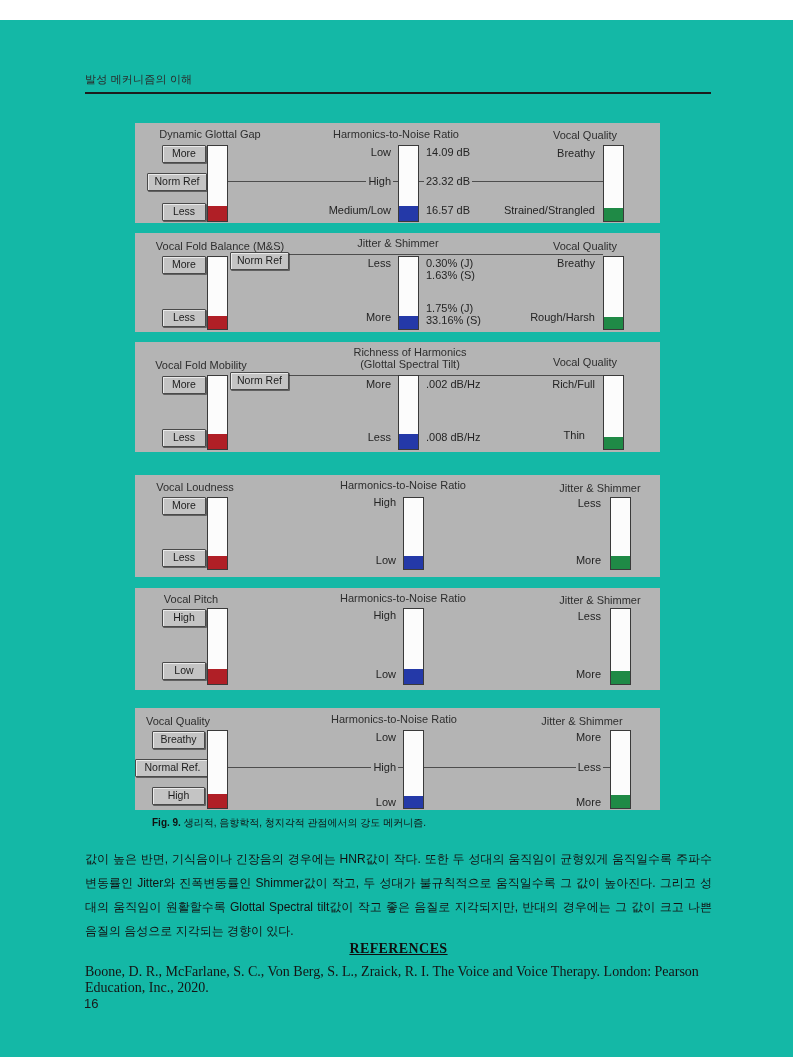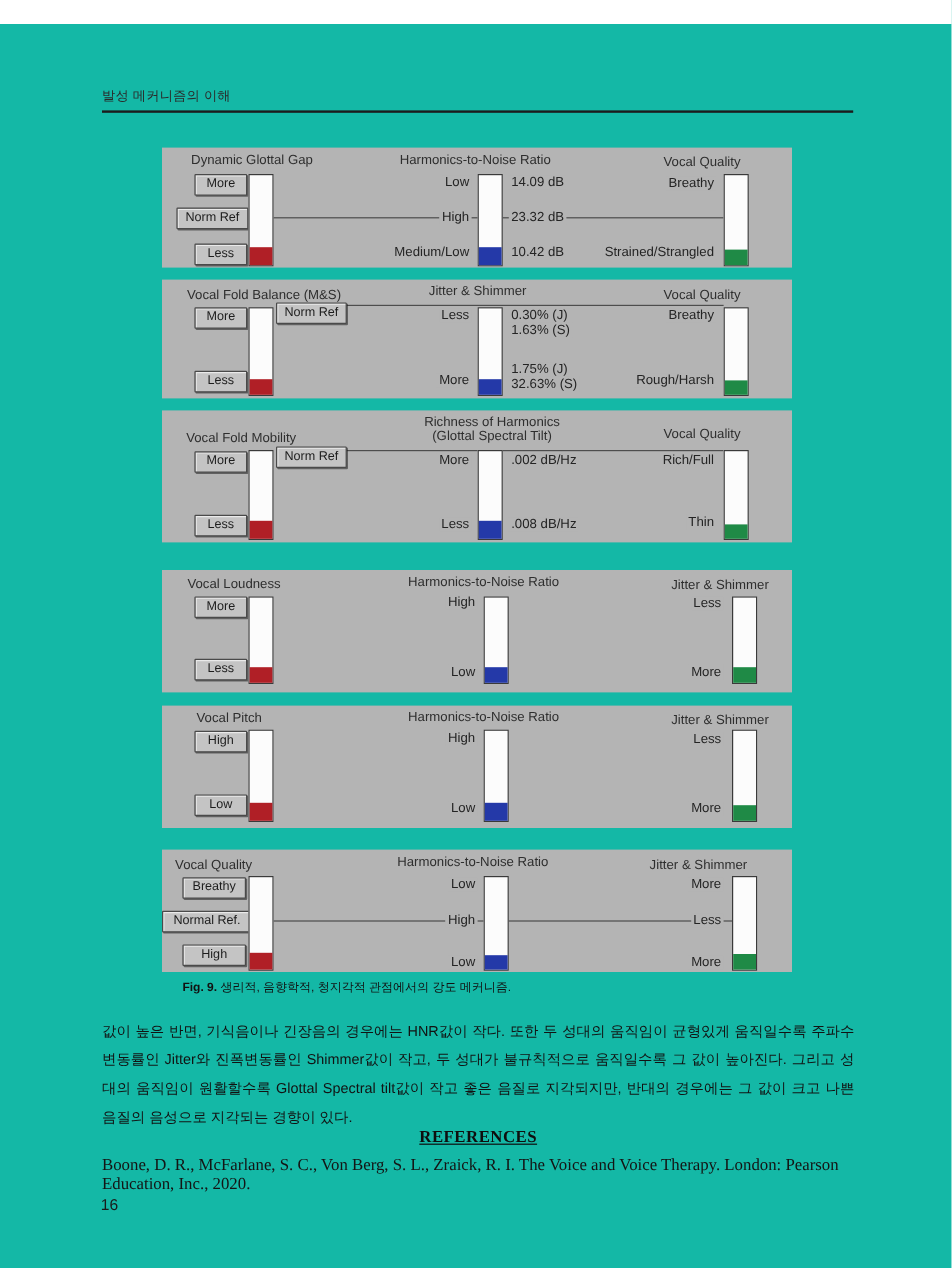--- a/index.html
+++ b/index.html
@@ -48,21 +48,21 @@
       <div class="vfill" style="height: 20%; background: rgb(176, 31, 38);"></div>
       </div>
     <div class="lab" style="right:267px;top:23px">Low</div>
     <div class="lab" style="right:267px;top:52px">High</div>
     <div class="lab" style="right:267px;top:81px">Medium/Low</div>
     <div class="vbar" style="left:263px;top:22px;height:75px">
       <div class="vfill" style="height: 20%; background: rgb(36, 57, 168);"></div>
       </div>
     <div class="val" style="left:289px;top:23px">14.09 dB</div>
     <div class="val" style="left:289px;top:52px">23.32 dB</div>
-    <div class="val" style="left:289px;top:81px">10.42 dB</div>
+    <div class="val" style="left:289px;top:81px">16.57 dB</div>
     <div class="lab" style="right:63px;top:24px">Breathy</div>
     <div class="lab" style="right:63px;top:81px">Strained/Strangled</div>
     <div class="vbar" style="left:468px;top:22px;height:75px">
       <div class="vfill" style="height: 18%; background: rgb(31, 138, 70);"></div>
       </div>
   </div>
 
   <div class="panel" style="top:213px;height:99px">
     <div class="ptitle" style="left:85px;top:7px">Vocal Fold Balance (M&amp;S)</div>
     <div class="ptitle" style="left:263px;top:4px">Jitter &amp; Shimmer</div>
@@ -75,21 +75,21 @@
       <div class="vfill" style="height: 18%; background: rgb(176, 31, 38);"></div>
       </div>
     <div class="lab" style="right:267px;top:24px">Less</div>
     <div class="lab" style="right:267px;top:78px">More</div>
     <div class="vbar" style="left:263px;top:23px;height:72px">
       <div class="vfill" style="height: 18%; background: rgb(36, 57, 168);"></div>
       </div>
     <div class="val" style="left:289px;top:24px">0.30% (J)</div>
     <div class="val" style="left:289px;top:36px">1.63% (S)</div>
     <div class="val" style="left:289px;top:69px">1.75% (J)</div>
-    <div class="val" style="left:289px;top:81px">32.63% (S)</div>
+    <div class="val" style="left:289px;top:81px">33.16% (S)</div>
     <div class="lab" style="right:63px;top:24px">Breathy</div>
     <div class="lab" style="right:63px;top:78px">Rough/Harsh</div>
     <div class="vbar" style="left:468px;top:23px;height:72px">
       <div class="vfill" style="height: 16%; background: rgb(31, 138, 70);"></div>
       </div>
   </div>
 
   <div class="panel" style="top:322px;height:110px">
     <div class="ptitle" style="left:66px;top:17px">Vocal Fold Mobility</div>
     <div class="ptitle" style="left:275px;top:4px">Richness of Harmonics</div>
@@ -103,21 +103,21 @@
       <div class="vfill" style="height: 20%; background: rgb(176, 31, 38);"></div>
       </div>
     <div class="lab" style="right:267px;top:36px">More</div>
     <div class="lab" style="right:267px;top:89px">Less</div>
     <div class="vbar" style="left:263px;top:33px;height:73px">
       <div class="vfill" style="height: 20%; background: rgb(36, 57, 168);"></div>
       </div>
     <div class="val" style="left:289px;top:36px">.002 dB/Hz</div>
     <div class="val" style="left:289px;top:89px">.008 dB/Hz</div>
     <div class="lab" style="right:63px;top:36px">Rich/Full</div>
-    <div class="lab" style="right:63px;top:87px">Thin</div>
+    <div class="lab" style="right:73px;top:87px">Thin</div>
     <div class="vbar" style="left:468px;top:33px;height:73px">
       <div class="vfill" style="height: 16%; background: rgb(31, 138, 70);"></div>
       </div>
   </div>
 
   <div class="panel" style="top:455px;height:102px">
     <div class="ptitle" style="left:60px;top:6px">Vocal Loudness</div>
     <div class="ptitle" style="left:268px;top:4px">Harmonics-to-Noise Ratio</div>
     <div class="ptitle" style="left:465px;top:7px">Jitter &amp; Shimmer</div>
     <div class="btn" style="left:27px;top:22px;width:42px">More</div>

